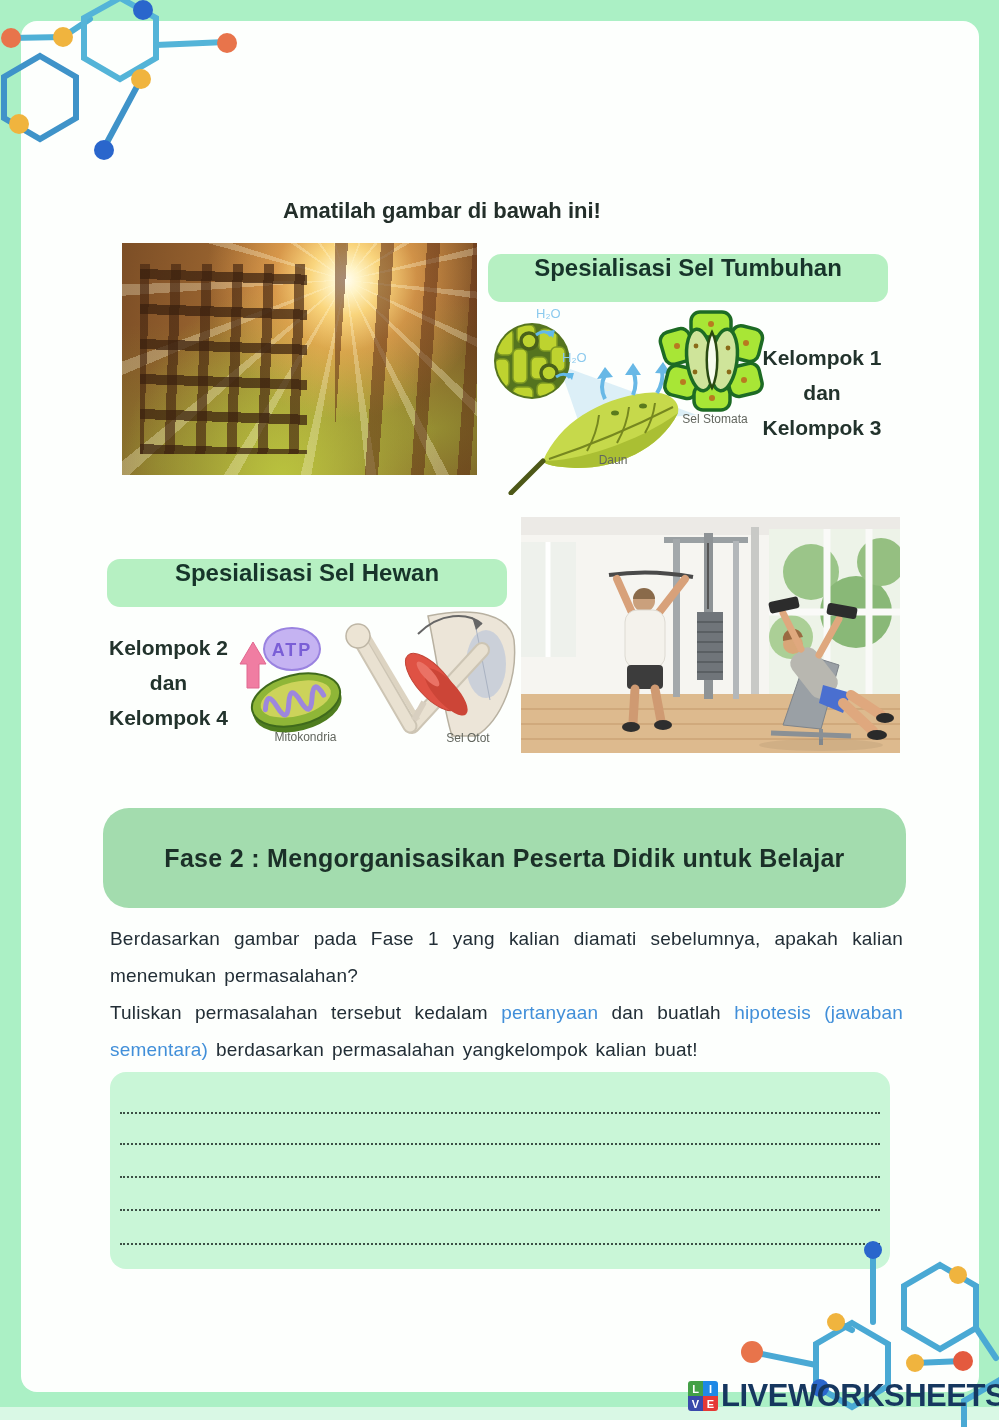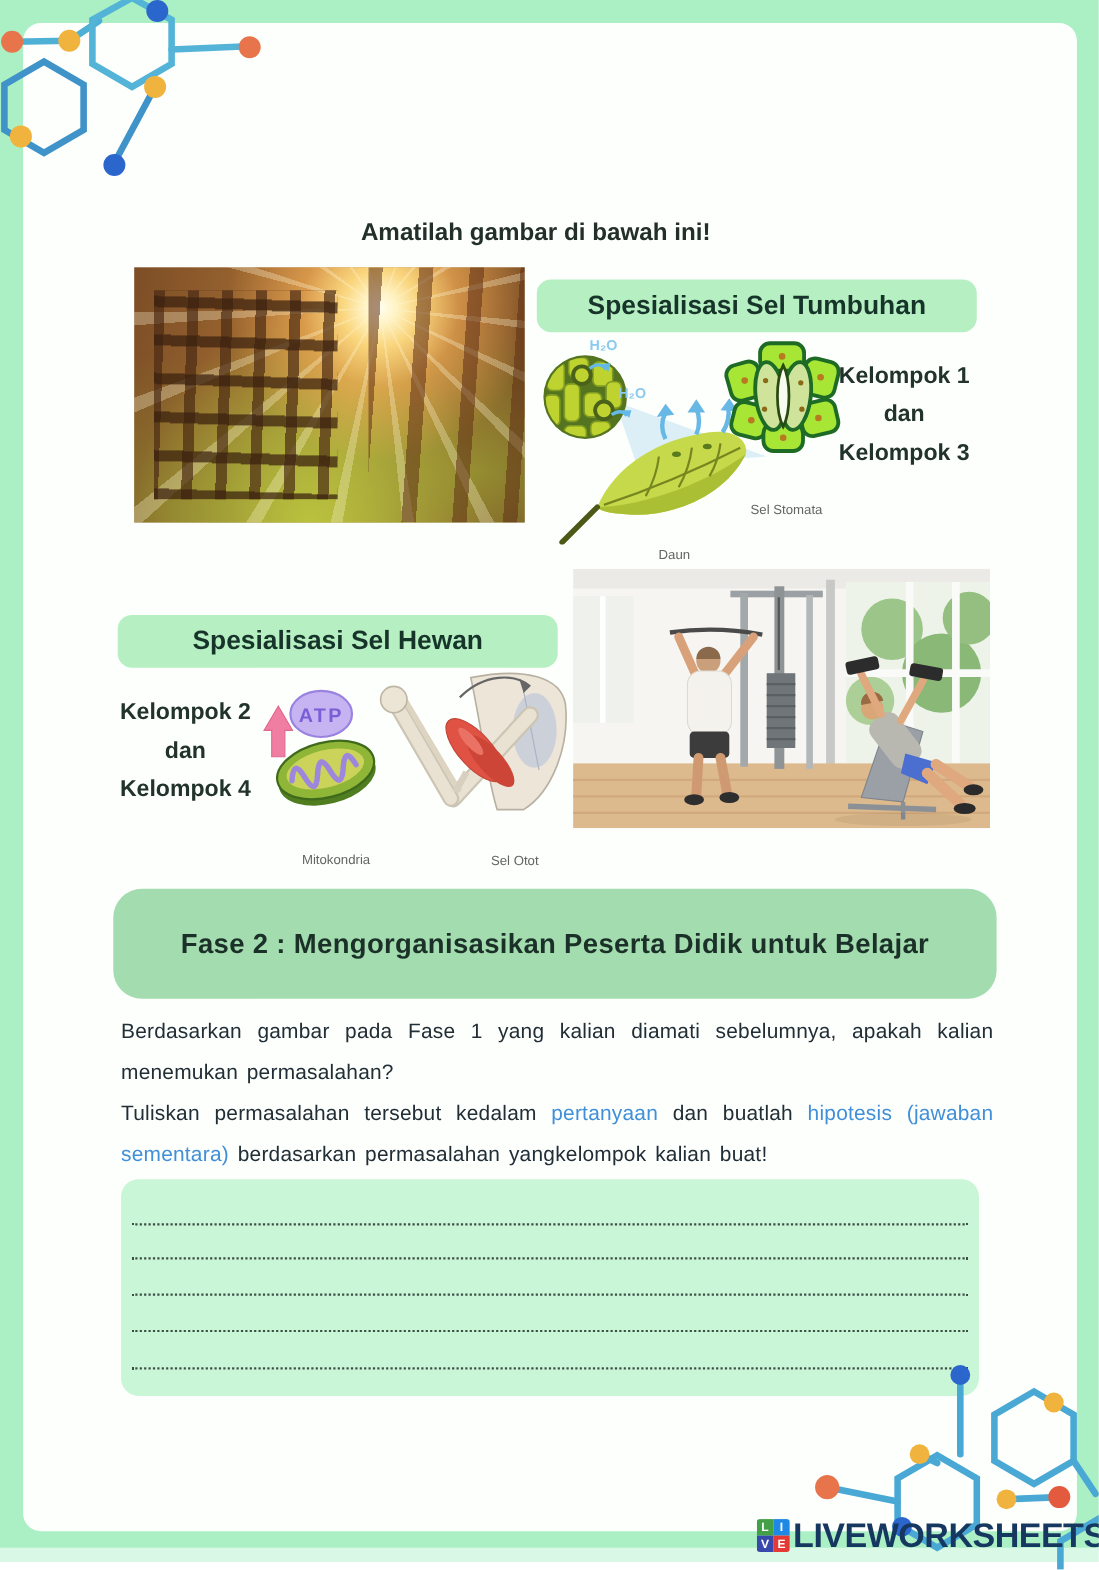--- a/index.html
+++ b/index.html
@@ -13,30 +13,30 @@
 
   .banner-lg {
     position:absolute; left:103px; width:803px; height:100px;
     background:#a3dcae; border-radius:26px;
     display:flex; align-items:center; justify-content:center;
     font-size:25px; font-weight:bold; color:#1b3028; letter-spacing:.3px;
   }
   .banner-sm {
     position:absolute; width:400px; height:48px;
     background:#b6f0c2; border-radius:13px;
-    display:flex; align-items:center; justify-content:center;
+    display:flex; justify-content:center;
     font-size:24px; font-weight:bold; color:#17342a;
   }
   .observe {
     position:absolute; top:198px; left:0; width:884px; text-align:center;
-    font-size:22px; font-weight:bold; color:#232f2a;padding-left:45px;
+    font-size:22px; font-weight:bold; color:#232f2a;
   }
   .group-block { position:absolute; text-align:center; font-size:21px; font-weight:bold; color:#22332c; line-height:35px; }
-  .caption { position:absolute; font-size:12px; color:#62665e; text-align:center;margin-top:44px; }
-  .minicap { position:absolute; font-size:13px; font-weight:bold; color:#8ccaee; }
+  .caption { position:absolute; font-size:12px; color:#62665e; text-align:center; }
+  .minicap { position:absolute; font-size:13px; font-weight:normal; color:#8ccaee; }
 
   
   .forest {
     position:absolute; left:122px; top:243px; width:355px; height:232px; overflow:hidden;
     background:
       repeating-conic-gradient(from 0deg at 63% 16%, rgba(255,248,215,.30) 0deg 3deg, rgba(255,255,255,0) 3deg 19deg),
       radial-gradient(circle at 63% 16%, #fffdf0 0%, #fff3c4 5%, rgba(255,220,130,.92) 12%, rgba(252,180,90,.55) 24%, rgba(210,130,60,0) 47%),
       radial-gradient(ellipse at 45% 102%, rgba(186,198,62,.95) 0%, rgba(168,182,58,.6) 30%, rgba(140,150,50,0) 58%),
       radial-gradient(ellipse at 88% 80%, rgba(158,170,54,.65), rgba(158,170,54,0) 50%),
       radial-gradient(ellipse at 10% 95%, rgba(140,150,48,.5), rgba(140,150,48,0) 45%),
@@ -188,21 +188,21 @@
     <path d="M54,22 C47,36 47,64 54,78 C61,64 61,36 54,22 Z" fill="#f7fcef" stroke="#2a4a12" stroke-width="2.5"></path>
     <g fill="#8a6a18">
       <circle cx="38" cy="36" r="2.4"></circle>
         <circle cx="37" cy="62" r="2.4"></circle>
       <circle cx="70" cy="38" r="2.4"></circle>
         <circle cx="71" cy="62" r="2.4"></circle>
     </g>
   </svg>
   <span class="caption" style="left:650px;top:412px;width:130px">Sel Stomata</span>
 
-  <div class="group-block" style="left:752px;top:324px;width:140px">
+  <div class="group-block" style="left:752px;top:340px;width:140px">
     <div>Kelompok 1</div>
     <div>dan</div>
     <div>Kelompok 3</div>
   </div>
 
   <svg class="svg-abs" style="left:521px;top:517px" width="379" height="236" viewBox="0 0 379 236">
     <rect x="0" y="0" width="379" height="236" fill="#f6f5f1"></rect>
     <rect x="0" y="0" width="379" height="18" fill="#eceae6"></rect>
     <rect x="248" y="12" width="131" height="165" fill="#edf3e8"></rect>
     <g opacity="0.9">

